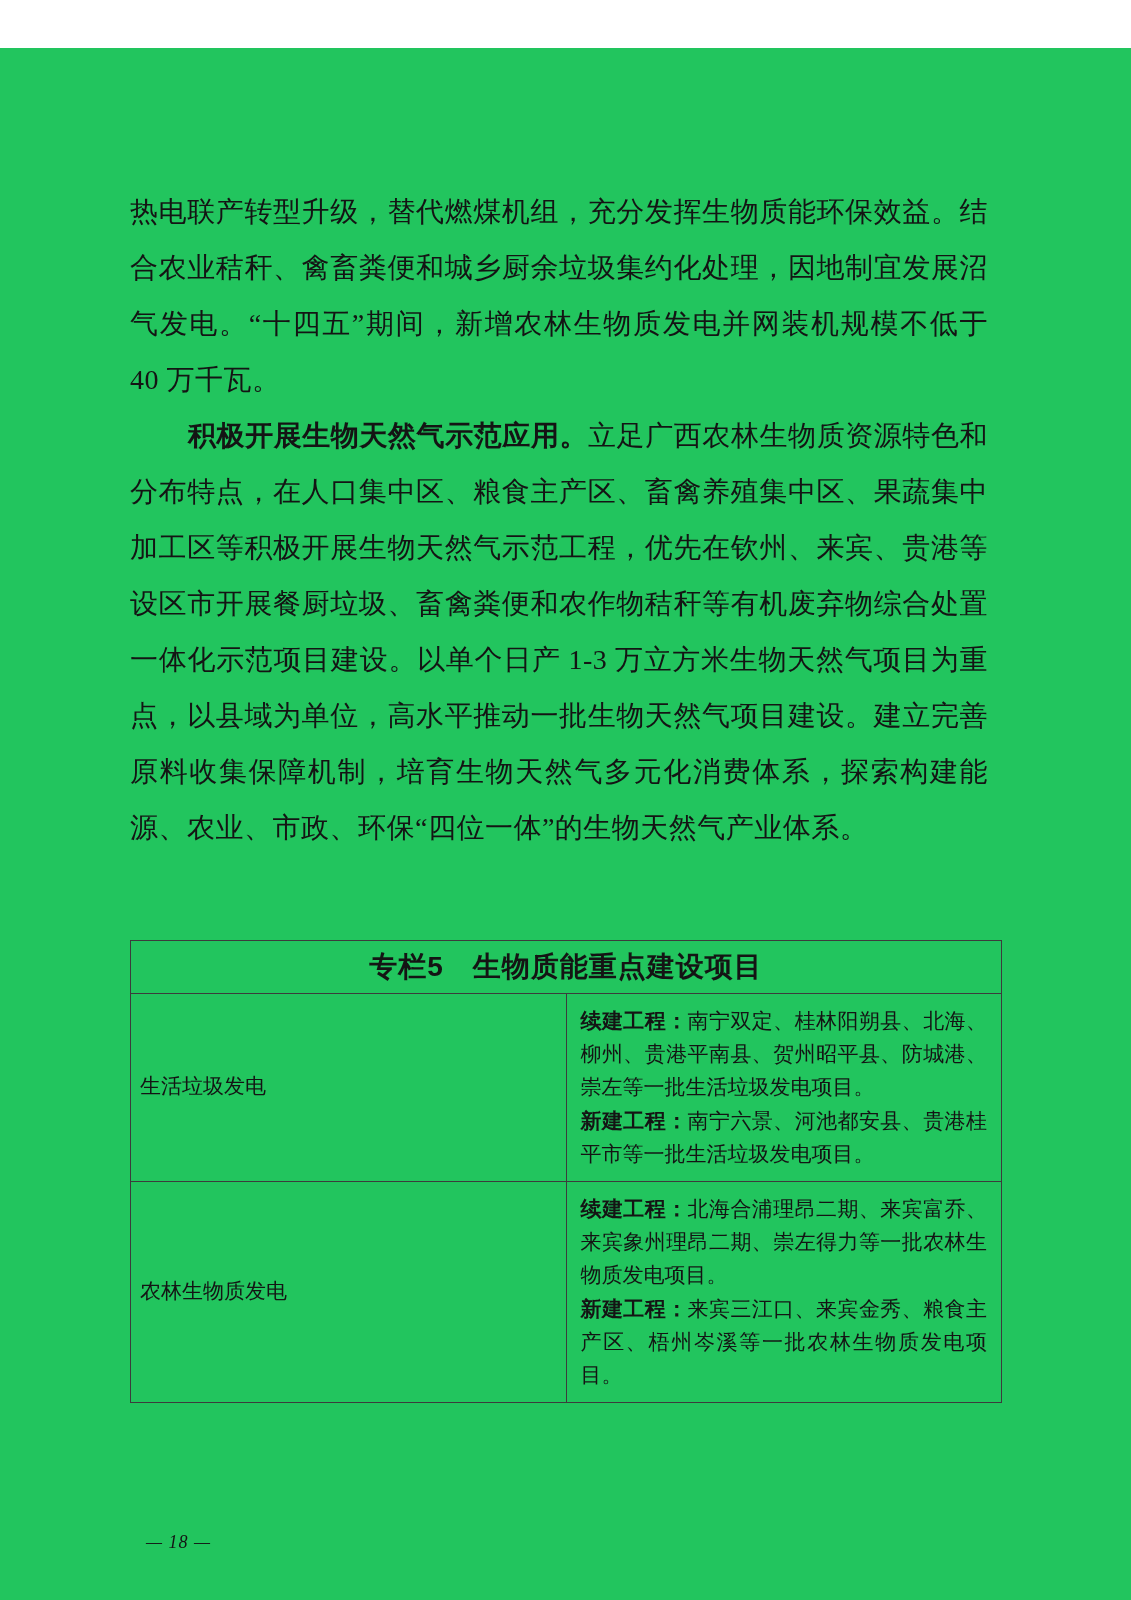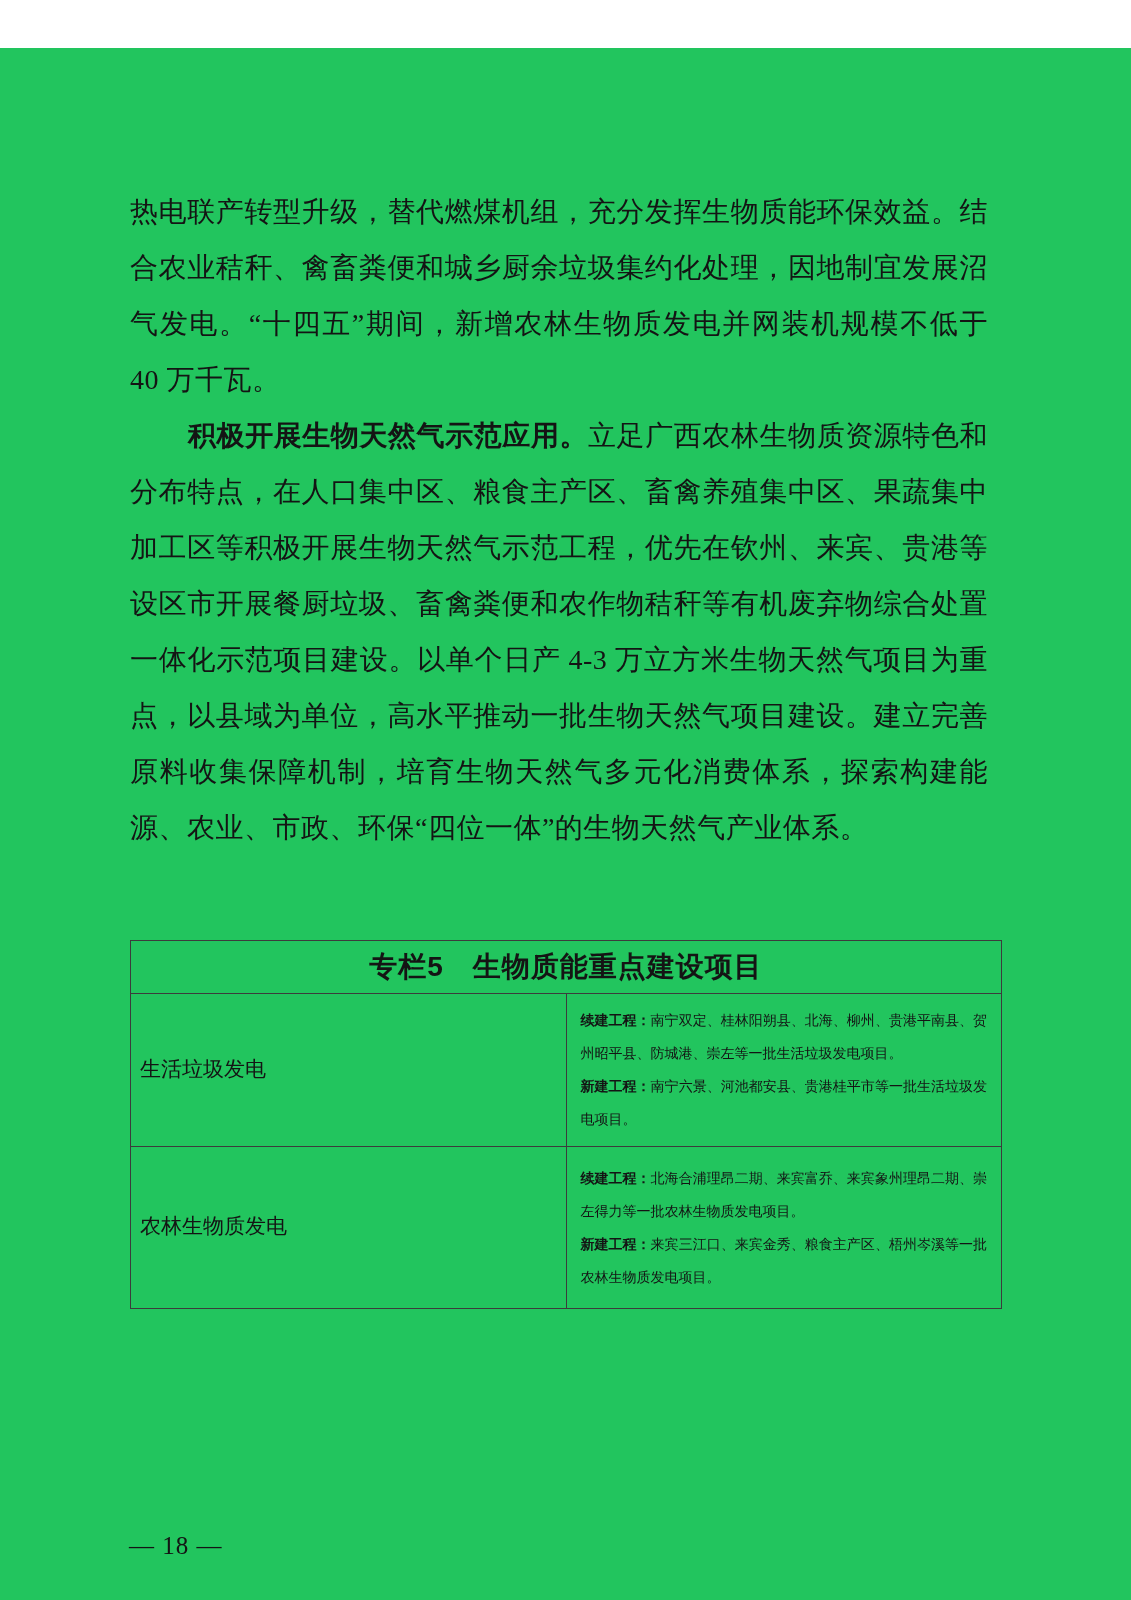--- a/index.html
+++ b/index.html
@@ -56,48 +56,49 @@
   tr.row-2 { height: 162px; }
   tr.row-3 { height: 79px; }
   td.label-cell {
     width: 143px;
     font-size: 21px;
     line-height: 33px;
     padding: 6px 6px 6px 9px;
     font-family: Liberation Mono, monospace;
   }
   td.content-cell {
-    font-size: 14px;
+    font-size: 21px;
     line-height: 33px;
     padding: 10px 14px 10px 14px;
   }
   td.content-cell p {
     text-align: justify;
     text-justify: inter-character;
   }
   .cell-lead {
     font-weight: bold;
     font-family: "Liberation Sans", "DejaVu Sans", sans-serif;
   }
   .footer-pagenum {
     position: absolute;
-    left: 129px;
+    left: 146px;
     top: 1484px;
-    font-size: 25px;
+    font-size: 18px;
     letter-spacing: 1px;
+    font-style: italic;
   }
 </style>
 </head>
 <body>
 
 <div class="page">
 
   <div class="body-text">
     <p class="para"><span>热电联产转型升级，替代燃煤机组，充分发挥生物质能环保效益。结合农业秸秆、禽畜粪便和城乡厨余垃圾集约化处理，因地制宜发展沼气发电。“十四五”期间，新增农林生物质发电并网装机规模不低于 40 万千瓦。</span></p>
-    <p class="para indent"><span class="bold-lead">积极开展生物天然气示范应用。</span><span>立足广西农林生物质资源特色和分布特点，在人口集中区、粮食主产区、畜禽养殖集中区、果蔬集中加工区等积极开展生物天然气示范工程，优先在钦州、来宾、贵港等设区市开展餐厨垃圾、畜禽粪便和农作物秸秆等有机废弃物综合处置一体化示范项目建设。以单个日产 4-3 万立方米生物天然气项目为重点，以县域为单位，高水平推动一批生物天然气项目建设。建立完善原料收集保障机制，培育生物天然气多元化消费体系，探索构建能源、农业、市政、环保“四位一体”的生物天然气产业体系。</span></p>
+    <p class="para indent"><span class="bold-lead">积极开展生物天然气示范应用。</span><span>立足广西农林生物质资源特色和分布特点，在人口集中区、粮食主产区、畜禽养殖集中区、果蔬集中加工区等积极开展生物天然气示范工程，优先在钦州、来宾、贵港等设区市开展餐厨垃圾、畜禽粪便和农作物秸秆等有机废弃物综合处置一体化示范项目建设。以单个日产 1-3 万立方米生物天然气项目为重点，以县域为单位，高水平推动一批生物天然气项目建设。建立完善原料收集保障机制，培育生物天然气多元化消费体系，探索构建能源、农业、市政、环保“四位一体”的生物天然气产业体系。</span></p>
   </div>
 
   <table class="box-table">
     <tbody>
         <tr class="title-row">
       <td class="table-title" colspan="2">专栏5　生物质能重点建设项目</td>
     </tr>
     <tr class="row-1">
       <td class="label-cell">生活垃圾发电</td>
       <td class="content-cell">

